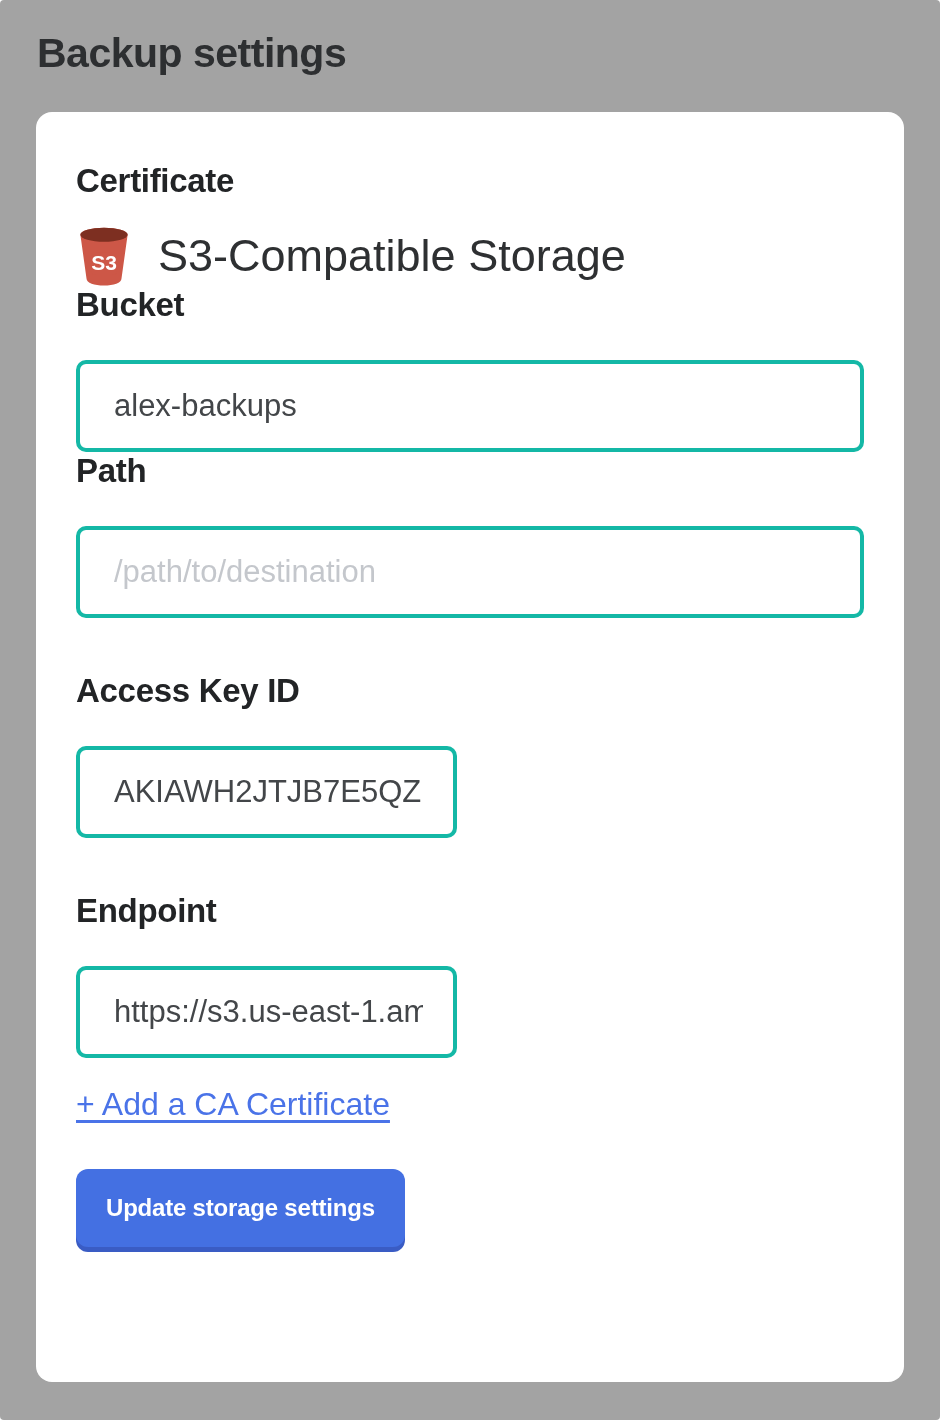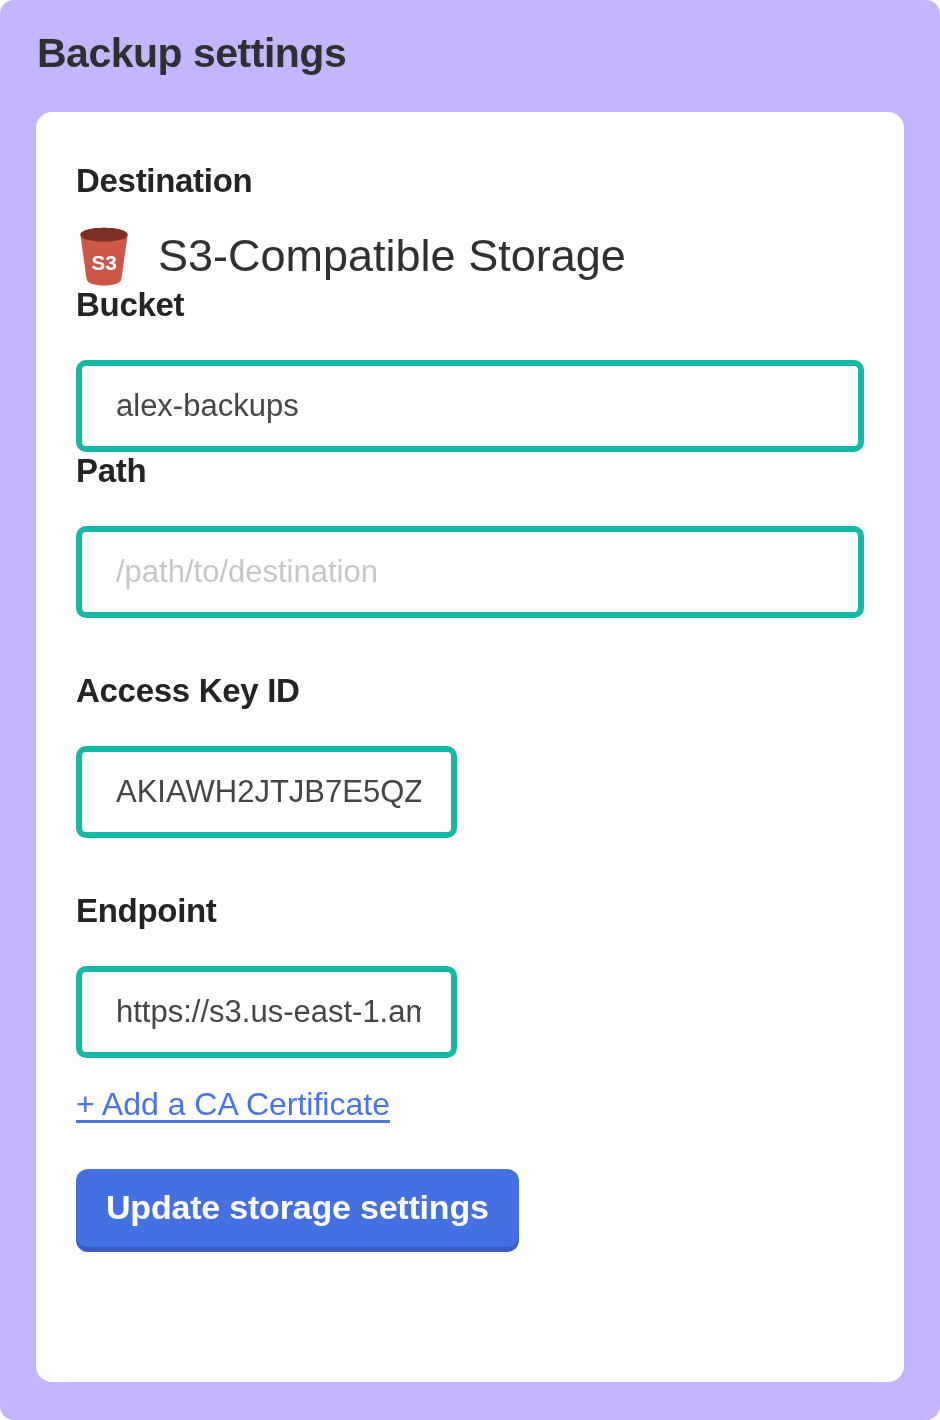--- a/index.html
+++ b/index.html
@@ -5,22 +5,22 @@
   * { box-sizing: border-box; margin: 0; padding: 0; }
   html, body { width: 940px; height: 1420px; }
   body {
     font-family: "Liberation Sans", sans-serif;
     background: #ffffff;
     position: relative;
   }
   .panel {
     position: absolute;
     inset: 0;
-    background: #c4b5fd;
-    border-radius: 14px;
+    background: #a3a3a3;
+    border-radius: 4px;
     overflow: hidden;
   }
   .page-title {
     position: absolute;
     left: 37px;
     top: 30px;
     font-size: 41px;
     font-weight: bold;
     color: #2d2f31;
     letter-spacing: -0.5px;
@@ -52,21 +52,21 @@
   .dest-value {
     font-size: 45px;
     color: #2e3032;
   }
   .mt-section { }
   .text-input {
     display: block;
     width: 100%;
     height: 92px;
     margin-top: 36px;
-    border: 6px solid #14b8a6;
+    border: 4px solid #14b8a6;
     border-radius: 10px;
     background: #ffffff;
     font-family: "Liberation Sans", sans-serif;
     font-size: 31px;
     color: #434649;
     padding: 0 30px 0 34px;
     outline: none;
     white-space: nowrap;
     overflow: hidden;
   }
@@ -101,39 +101,39 @@
     text-underline-offset: 5px;
   }
   .submit-btn {
     display: block;
     margin-top: 46px;
     height: 78px;
     padding: 0 30px;
     background: #4470e2;
     color: #ffffff;
     font-family: "Liberation Sans", sans-serif;
-    font-size: 34px;
+    font-size: 24px;
     font-weight: bold;
     letter-spacing: -0.2px;
     border: none;
     border-radius: 12px;
     box-shadow: 0 5px 0 #3a5cc4;
     cursor: pointer;
   }
 </style>
 </head>
 <body>
 
 <div class="panel">
 
   <h1 class="page-title">Backup settings</h1>
 
   <div class="card">
 
-    <div class="section-label">Destination</div>
+    <div class="section-label">Certificate</div>
 
     <div class="dest-row">
       <span class="s3-icon">
         <svg viewBox="0 0 64 70" aria-hidden="true">
           <path d="M5 10 C5 5.6 17 2 32 2 C47 2 59 5.6 59 10 L52 60 C52 65 43 68 32 68 C21 68 12 65 12 60 Z" fill="#cd5747"></path>
           <ellipse cx="32" cy="10" rx="27" ry="8" fill="#7d2f21"></ellipse>
           <rect x="17" y="30" width="30" height="26" rx="5" fill="#cd5747"></rect>
           <text x="32" y="50" text-anchor="middle" font-family="Liberation Sans, sans-serif" font-size="24" font-weight="bold" fill="#ffffff">S3</text>
         </svg>
       </span>

